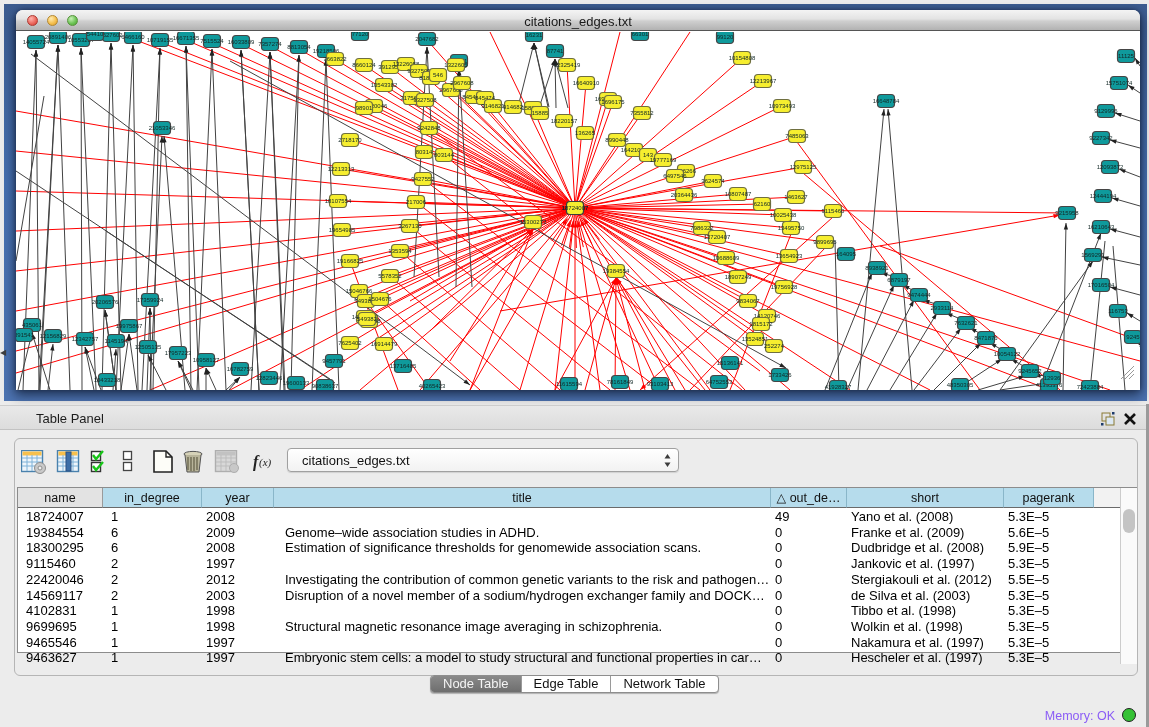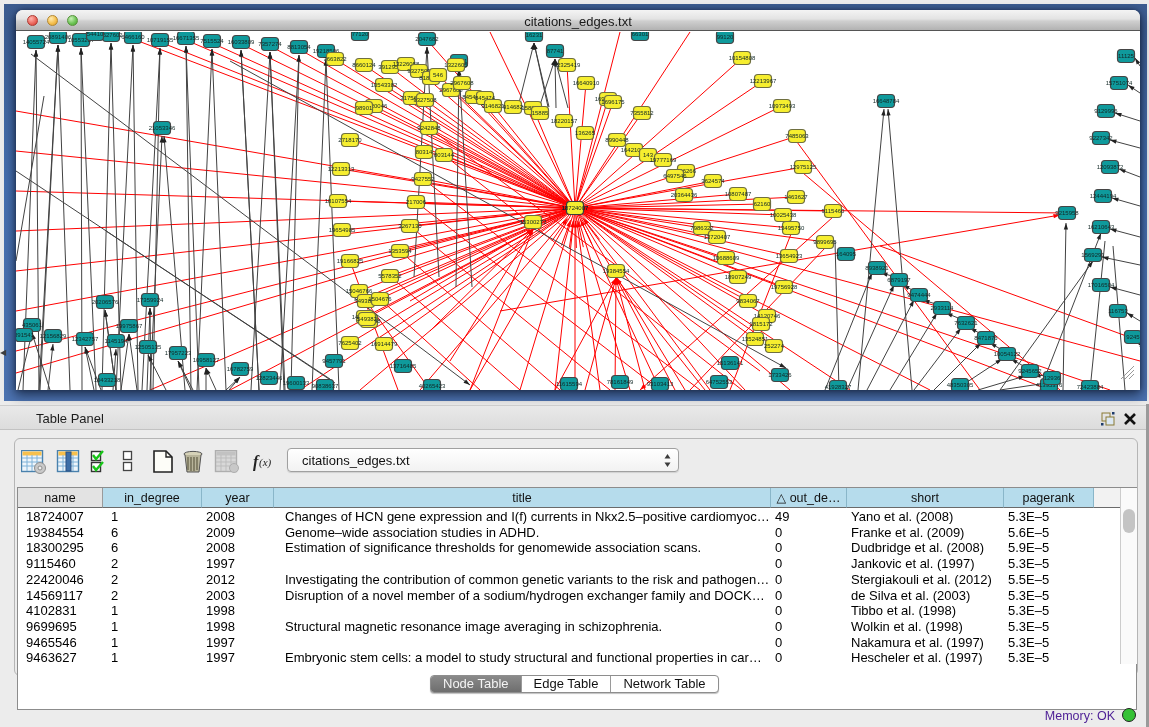--- a/index.html
+++ b/index.html
@@ -11,31 +11,31 @@
   border-bottom:1px solid #555; }
 #titlebar .t { position:absolute; width:100%; text-align:center; top:4px; font-size:13px; color:#1a1a1a; }
 .light { position:absolute; top:5px; width:11px; height:11px; border-radius:50%; }
 #canvas { position:absolute; left:0; top:22px; width:1124px; height:358px; background:#fff; overflow:hidden; }
 #collapse { position:absolute; left:-4px; top:344px; color:#3d3d3d; font-size:8px; }
 #panelbar { position:absolute; left:0; top:405px; width:1149px; height:25px;
   background:linear-gradient(180deg,#e9e9e9,#dcdcdc); border-top:1px solid #cdcdcd; border-bottom:1px solid #c2c2c2; }
 #panelbar .t { position:absolute; left:14px; top:5px; font-size:13px; color:#1c1c1c;margin-left:22px; }
 #panel { position:absolute; left:14px; top:438px; width:1124px; height:238px; background:#ececec;
   border:1px solid #b5b5b5; border-radius:6px; }
-#tablebox { position:absolute; left:2px; top:48px; width:1120px; height:223px; background:#fff; border:1px solid #8c8c8c;padding-left:14px; }
+#tablebox { position:absolute; left:2px; top:48px; width:1120px; height:166px; background:#fff; border:1px solid #8c8c8c;padding-left:14px; }
 .hcell { position:absolute; top:0; height:20px; background:#b6dcec; border-right:1px solid #89b6c9; border-bottom:1px solid #6a6a6a;
   font-size:12.5px; color:#111; text-align:center; line-height:20px; }
 .row { position:absolute; left:0; width:1100px; height:15.7px; font-size:13px; color:#000; }
 .row span { position:absolute; top:1px; white-space:nowrap; }
 #tabs { position:absolute; left:430px; top:675px; height:18px; border:1px solid #8e8e8e; border-radius:4px;
   background:#fff; box-shadow:0 1px 1px rgba(0,0,0,.25); font-size:13px; }
 #tabs span { display:inline-block; height:16px; line-height:16px; padding:0 12px; color:#111; vertical-align:top; }
 #tabs .sel { background:linear-gradient(180deg,#8a8a8a,#6e6e6e); color:#f4f4f4; border-radius:3px 0 0 3px; }
 #tabs .div { border-left:1px solid #9a9a9a; padding:0; }
-#mem { position:absolute; right:34px; top:709px; font-size:12.5px; color:#4c1d95; }
+#mem { position:absolute; right:34px; top:709px; font-size:12.5px; color:#8b5cf6; }
 #memdot { position:absolute; right:13px; top:708px; width:14px; height:14px; border-radius:50%; background:#35c235; border:1.5px solid #222; }
 #redge { position:absolute; right:0; top:404px; width:3px; height:323px; background:#9a9a9a; }
 </style></head>
 <body>
 <div id="desktop">
 <div id="win">
   <div id="titlebar">
     <div class="light" style="left:10.5px;background:radial-gradient(circle at 35% 30%,#ffb3ad,#ec6b60 55%,#d0342c);border:1px solid #ad3a32;"></div>
     <div class="light" style="left:30.5px;background:radial-gradient(circle at 35% 30%,#ffeaaf,#f5c04f 55%,#d9992c);border:1px solid #b3872f;"></div>
     <div class="light" style="left:50.5px;background:radial-gradient(circle at 35% 30%,#c8f0b6,#6fc558 55%,#4aa32f);border:1px solid #57923c;"></div>
@@ -859,21 +859,20 @@
     <div class="hcell" style="left:829px;width:157px;">short</div>
     <div class="hcell" style="left:986px;width:90px;">pagerank</div>
     <div class="hcell" style="left:1076px;width:26px;background:#f2f2f2;border-right:none;"></div>
     <div style="position:absolute;left:1102px;top:0;width:17px;height:176px;background:#fafafa;border-left:1px solid #ccc;">
       <div style="position:absolute;left:2px;top:21px;width:12px;height:24px;background:#c4c4c4;border-radius:6px;"></div>
     </div>
 <div class="row" style="top:20.0px">
 <span style="left:8px">18724007</span>
         <span style="left:93px">1</span>
         <span style="left:188px">2008</span>
-        <span style="left:267px">Changes of HCN gene expression and I(f) currents in Nkx2.5–positive cardiomyoc…</span>
         <span style="left:757px">49</span>
         <span style="left:833px">Yano et al. (2008)</span>
         <span style="left:990px">5.3E–5</span>
       </div>
 <div class="row" style="top:35.7px">
 <span style="left:8px">19384554</span>
         <span style="left:93px">6</span>
         <span style="left:188px">2009</span>
         <span style="left:267px">Genome–wide association studies in ADHD.</span>
         <span style="left:757px">0</span>

